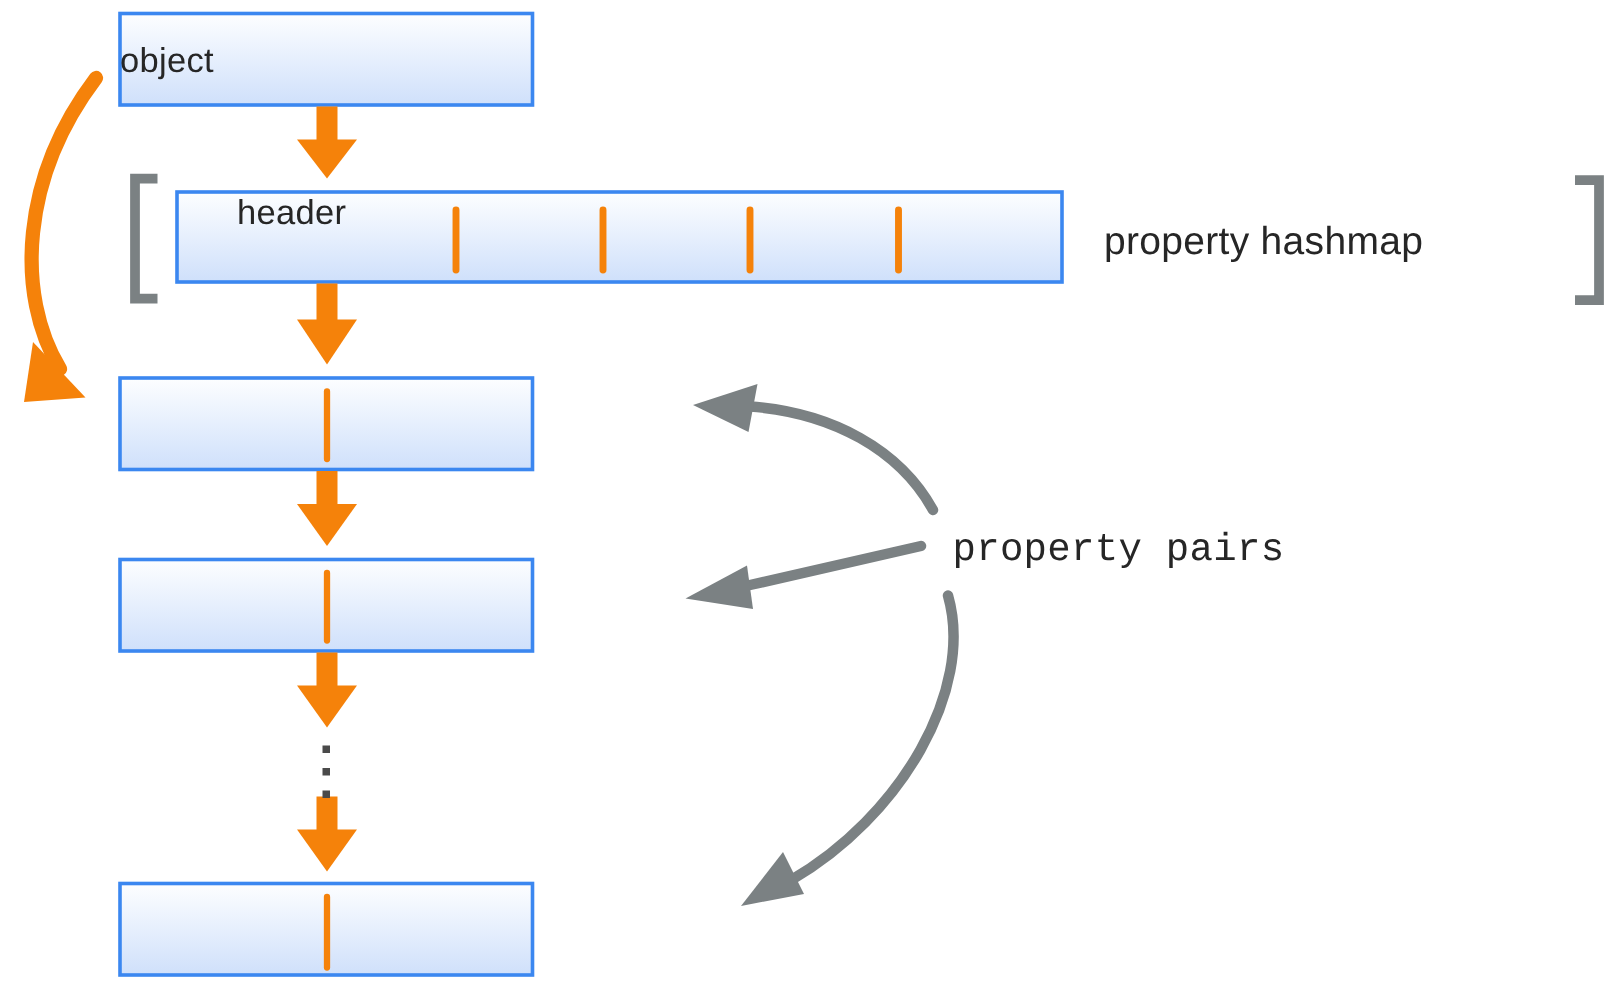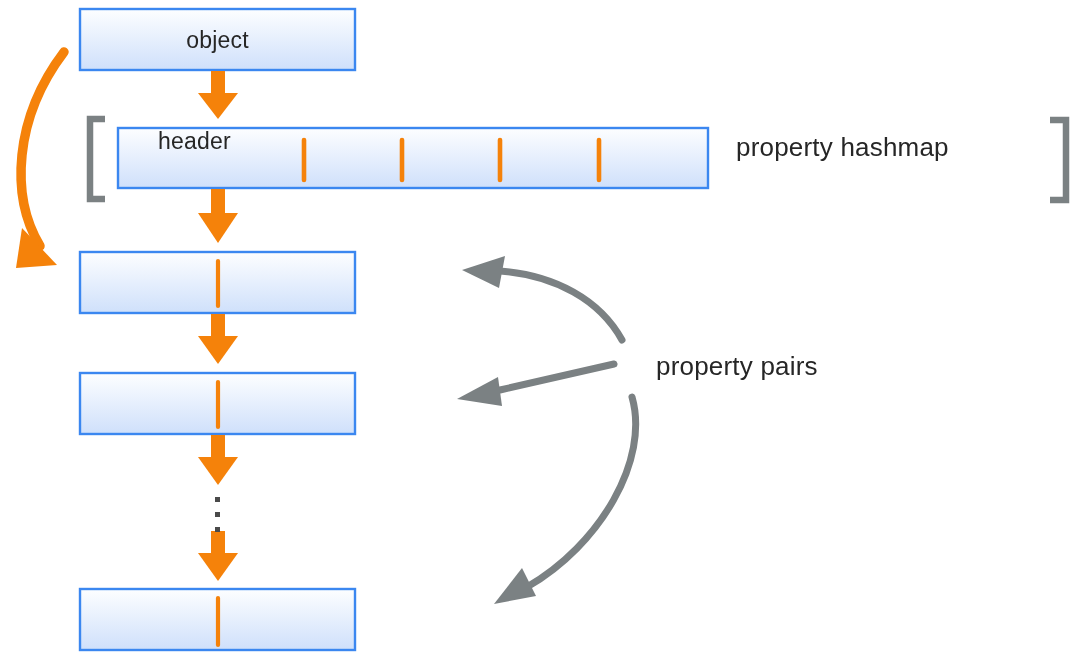--- a/index.html
+++ b/index.html
@@ -138,27 +138,27 @@
         <polygon points="457 399, 498 377, 502 406" fill="#7b8183"></polygon>
       </g>
 
       <g>
         <path d="M 632 397 C 650 460, 600 545, 527 587" fill="none" stroke="#7b8183" stroke-width="7" stroke-linecap="round"></path>
         <polygon points="494 604, 522 568, 536 596" fill="#7b8183"></polygon>
       </g>
     </g>
   </svg>
 
-  <div class="box-label" style="left:80px; top:27px; width:275px; text-align:center;">object</div>
+  <div class="box-label" style="left:80px; top:27px; width:275px; ">object</div>
 
   <div class="box-label" style="left:158px; top:128px;">header</div>
 
-  <div class="annot-label" style="left:736px; top:132px;">property hashmap</div>
+  <div class="annot-label" style="left:736px; top:145px;">property hashmap</div>
 
-  <div class="annot-label" style="left:656px; top:351px;">property pairs</div>
+  <div class="annot-label" style="left:635px; top:351px;font-family:Liberation Mono, monospace;">property pairs</div>
 
   <div class="hit" style="left:80px; top:9px; width:275px; height:61px;"></div>
   <div class="hit" style="left:118px; top:128px; width:590px; height:60px;"></div>
   <div class="hit" style="left:80px; top:252px; width:275px; height:61px;"></div>
   <div class="hit" style="left:80px; top:373px; width:275px; height:61px;"></div>
   <div class="hit" style="left:80px; top:589px; width:275px; height:61px;"></div>
 
 </div>
 
 </body></html>

